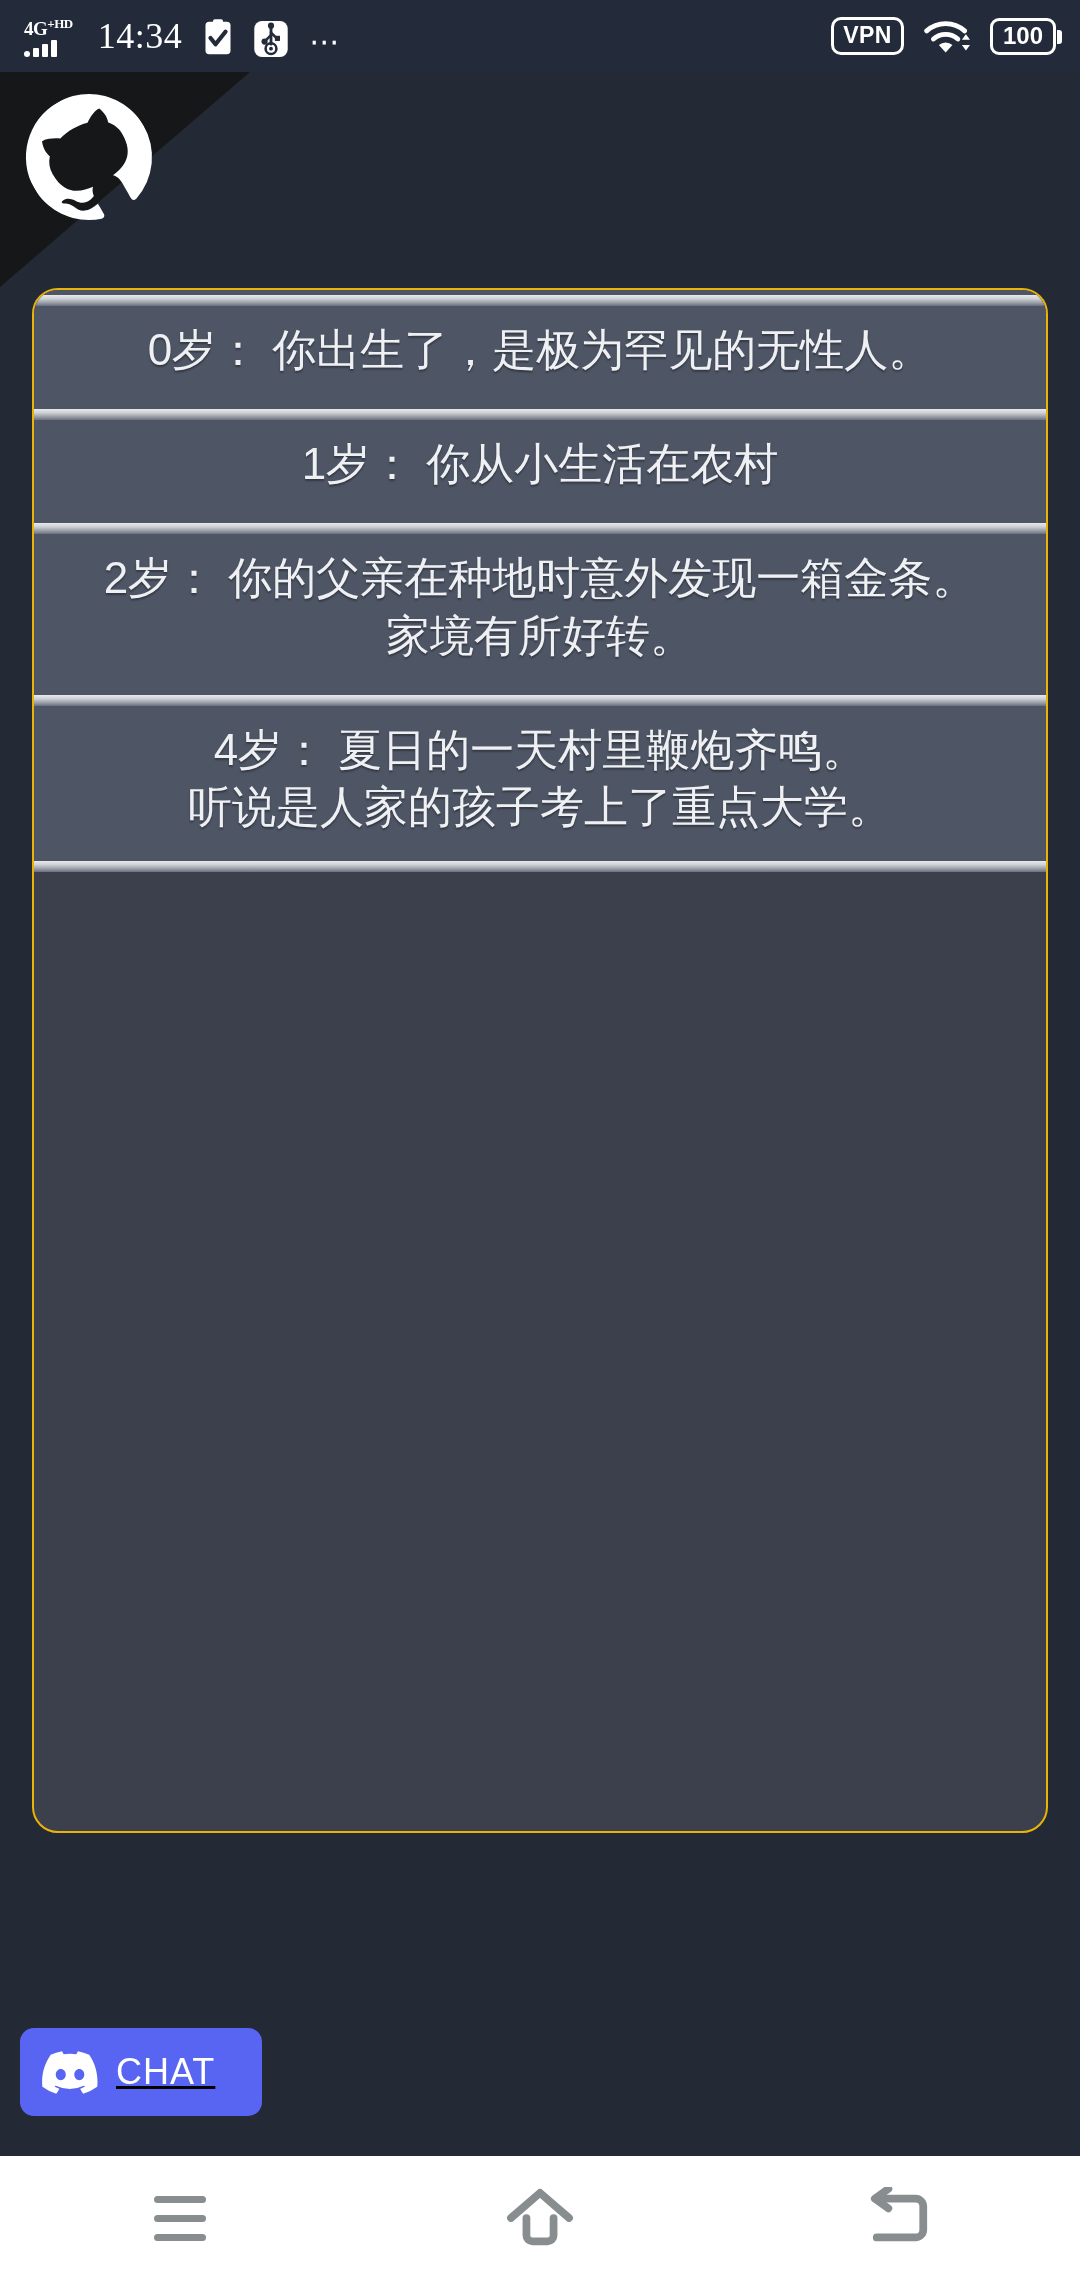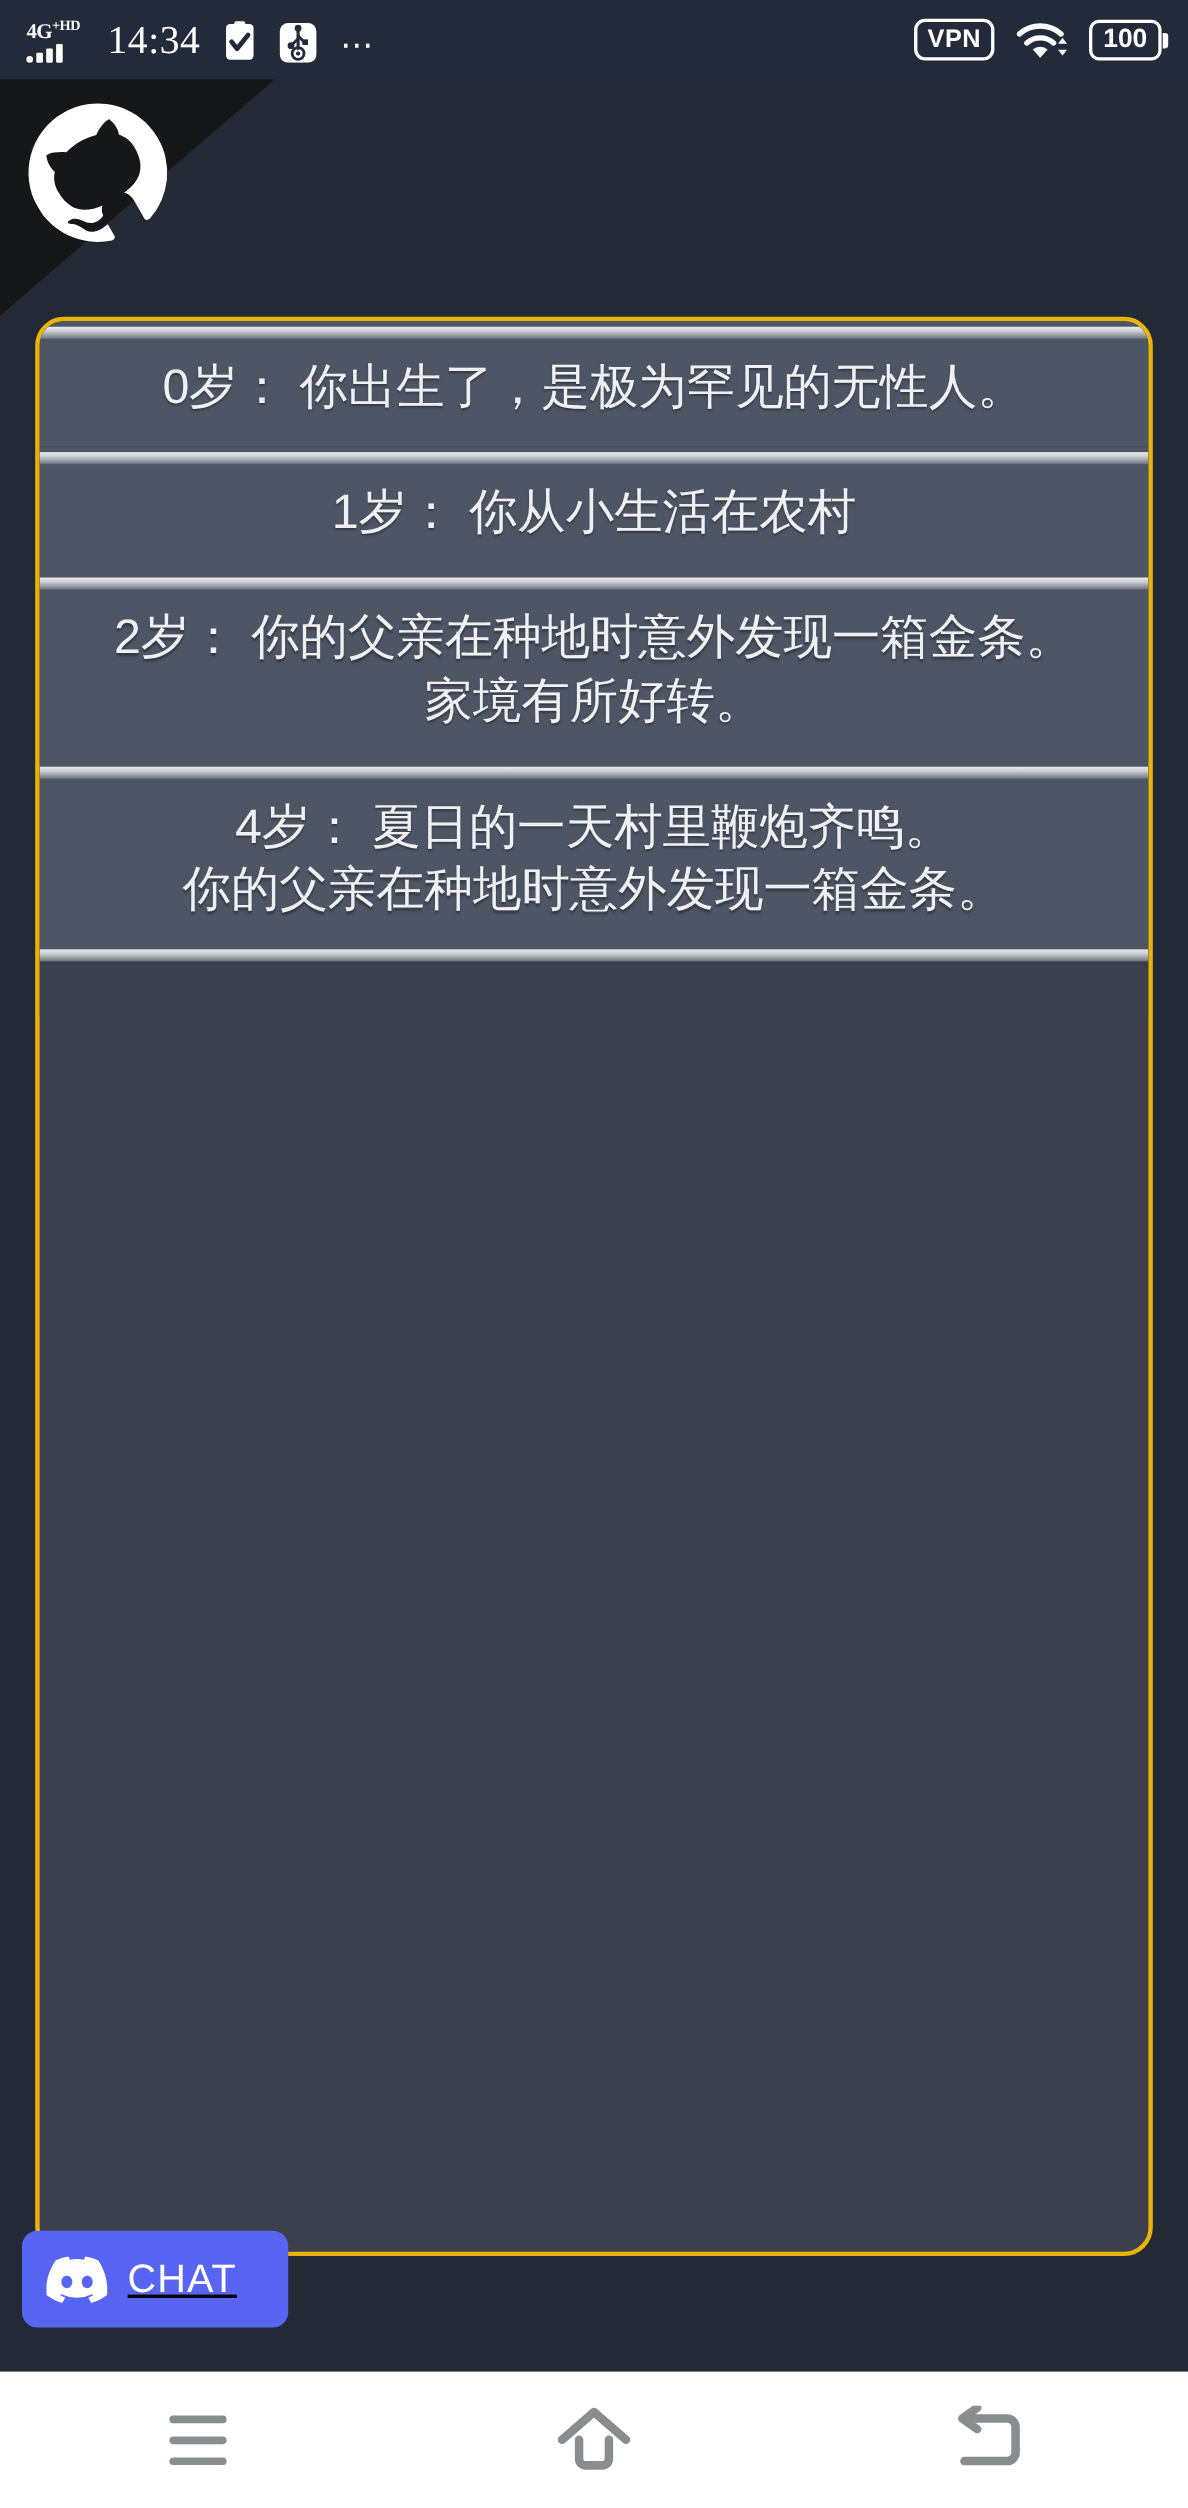--- a/index.html
+++ b/index.html
@@ -51,23 +51,23 @@
   }
   .gh-tri{
     position:absolute; left:0; top:0; width:0; height:0;
     border-top:215px solid #161719;
     border-right:250px solid transparent;
   }
   .gh-octo{ position:absolute; left:26px; top:22px; }
 
   
   .list-frame{
-    position:absolute; left:32px; top:288px; width:1016px; height:1763px;
+    position:absolute; left:32px; top:288px; width:1016px; height:1545px;
     background:#3b404c;
-    border:4px solid #eab308;
+    border:2px solid #eab308;
     border-radius:26px;
     overflow:hidden;
   }
   .list-inner{ width:100%; }
 
   .life-item{
     position:relative;
     background:#4e5565;
     padding:26px 40px 26px 40px;
     border-top:5px solid transparent;
@@ -181,21 +181,21 @@
         </div>
       <div class="life-item">
           <div class="txt">1岁： 你从小生活在农村</div>
         </div>
       <div class="life-item">
           <div class="txt">2岁： 你的父亲在种地时意外发现一箱金条。
 家境有所好转。</div>
         </div>
       <div class="life-item">
           <div class="txt">4岁： 夏日的一天村里鞭炮齐鸣。
-你的父亲在种地时意外发现一箱金条。</div>
+听说是人家的孩子考上了重点大学。</div>
         </div>
       <div class="list-tail"></div>
     </div>
   </div>
 
   <div class="chat-btn">
     <svg width="56" height="43" viewBox="0 0 71 55" fill="#ffffff">
       <path d="M60.1 4.9A58.5 58.5 0 0 0 45.6.4a.2.2 0 0 0-.2.1c-.6 1.1-1.3 2.5-1.8 3.6a54 54 0 0 0-16.2 0A37 37 0 0 0 25.5.5a.2.2 0 0 0-.2-.1 58.4 58.4 0 0 0-14.6 4.5.2.2 0 0 0-.1.1C1.4 18.7-1.1 32.1.1 45.4a.2.2 0 0 0 .1.2 58.8 58.8 0 0 0 17.7 9 .2.2 0 0 0 .2-.1c1.4-1.9 2.6-3.9 3.6-6a.2.2 0 0 0-.1-.3 38.7 38.7 0 0 1-5.5-2.6.2.2 0 0 1 0-.4l1.1-.9a.2.2 0 0 1 .2 0 41.9 41.9 0 0 0 35.6 0 .2.2 0 0 1 .2 0l1.1.9a.2.2 0 0 1 0 .4 36.3 36.3 0 0 1-5.5 2.6.2.2 0 0 0-.1.3c1 2.1 2.2 4.1 3.6 6a.2.2 0 0 0 .2.1 58.6 58.6 0 0 0 17.8-9 .2.2 0 0 0 .1-.2c1.4-15.4-2.4-28.7-10.1-40.4a.2.2 0 0 0-.1-.1zM23.7 37.3c-3.5 0-6.4-3.2-6.4-7.2s2.8-7.2 6.4-7.2c3.6 0 6.5 3.3 6.4 7.2 0 4-2.8 7.2-6.4 7.2zm23.7 0c-3.5 0-6.4-3.2-6.4-7.2s2.8-7.2 6.4-7.2c3.6 0 6.5 3.3 6.4 7.2 0 4-2.8 7.2-6.4 7.2z"></path>
     </svg>
     <div class="chat-label">CHAT</div>

